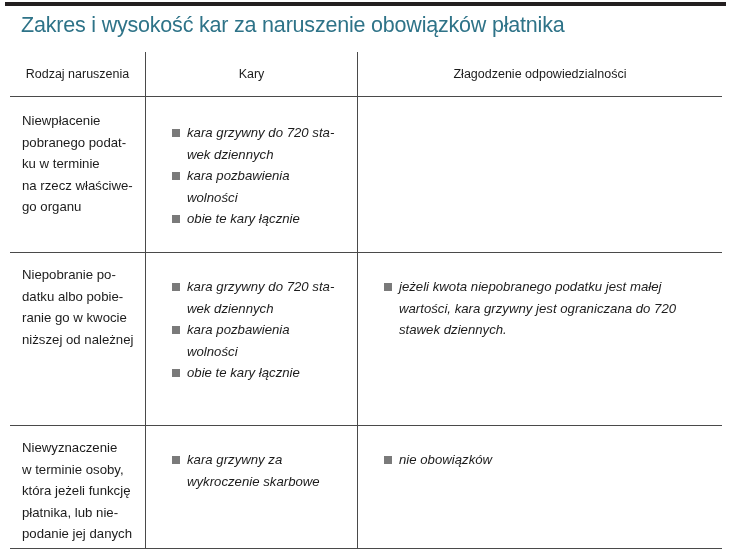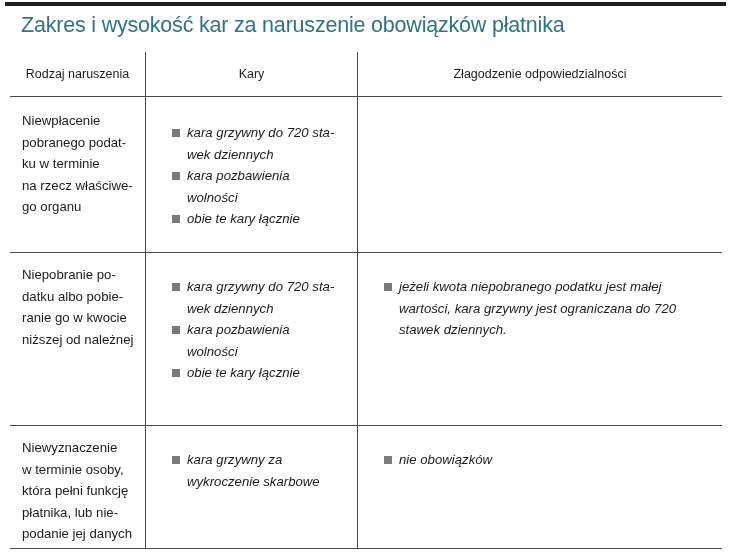--- a/index.html
+++ b/index.html
@@ -194,21 +194,21 @@
     <ul class="bullets">
       <li>jeżeli kwota niepobranego podatku jest małej
 wartości, kara grzywny jest ograniczana do 720
 stawek dziennych.</li>
     </ul>
   </div>
 
   <div class="cell col-1 row-3">
     <p class="para">Niewyznaczenie
 w terminie osoby,
-która pełni funkcję
+która jeżeli funkcję
 płatnika, lub nie-
 podanie jej danych</p>
   </div>
   <div class="cell col-2 row-3">
     <ul class="bullets">
       <li>kara grzywny za
 wykroczenie skarbowe</li>
     </ul>
   </div>
   <div class="cell col-3 row-3">

